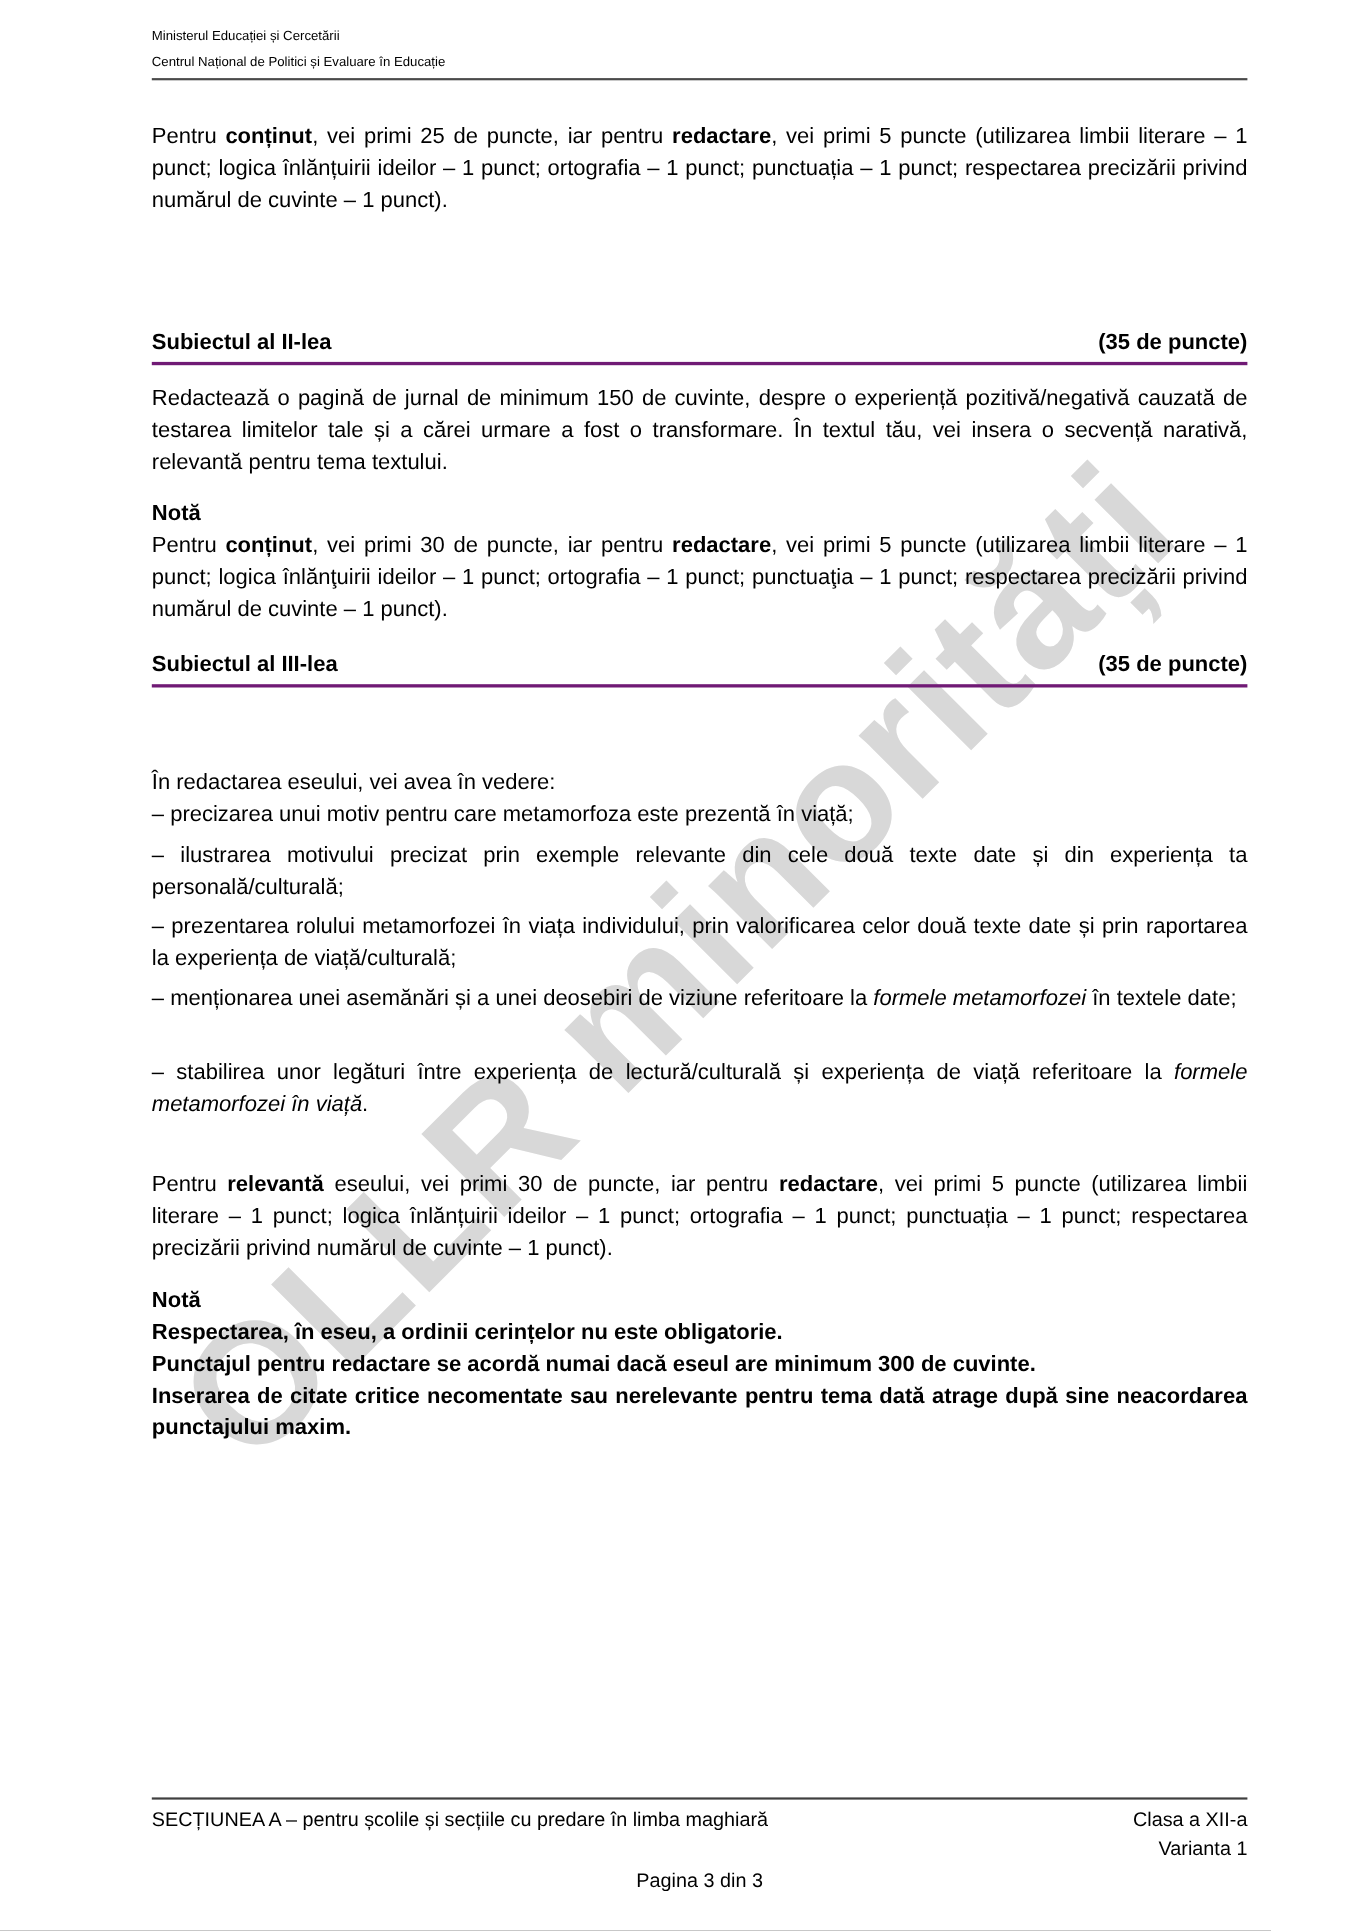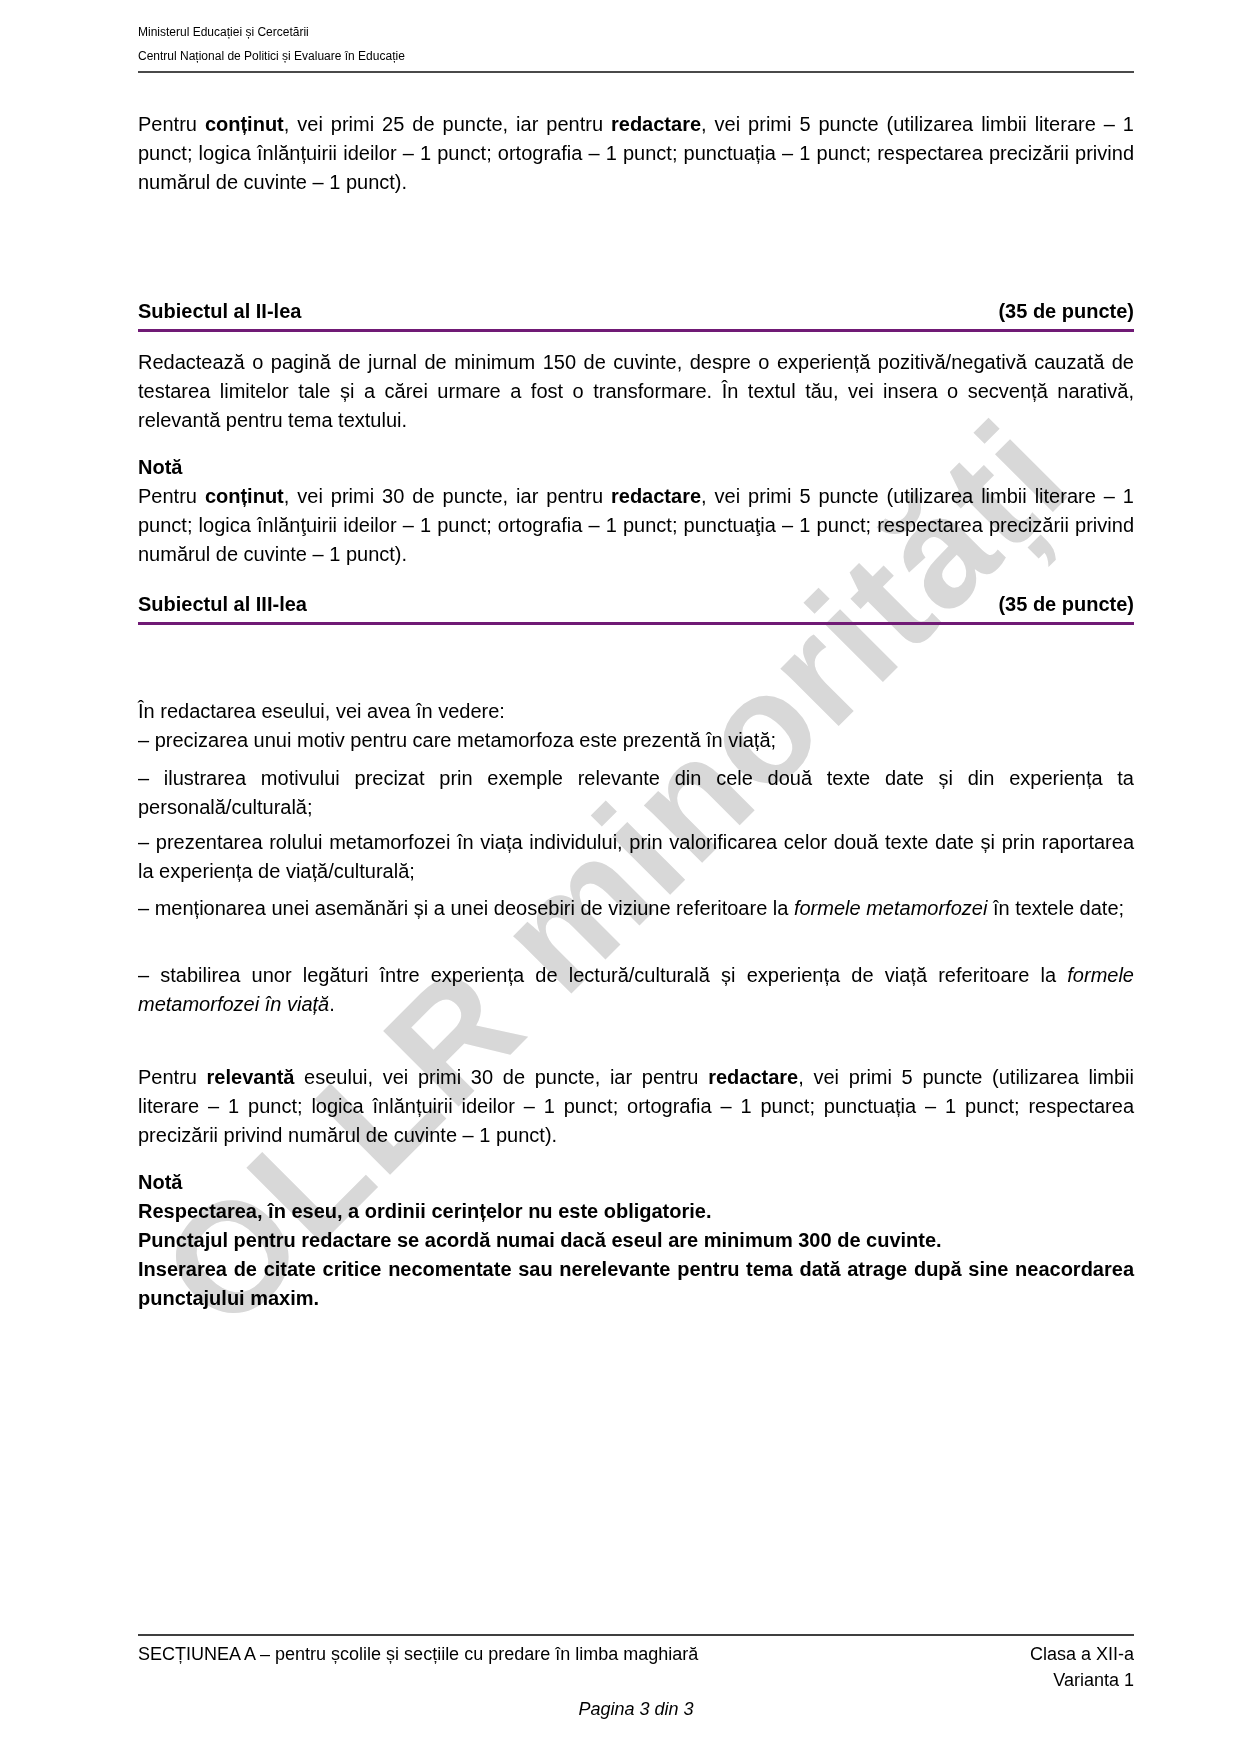--- a/index.html
+++ b/index.html
@@ -43,21 +43,21 @@
     display:flex;justify-content:space-between;align-items:flex-end;
     font-weight:bold;border-bottom:3px solid #701a75;padding-bottom:3px;
   }
   .footer{
     position:absolute;top:1634px;left:138px;width:996px;
     border-top:2px solid #3f3f3f;padding-top:5px;
     font-size:18px;line-height:26px;z-index:1;
   }
   .frow2{display:flex;justify-content:space-between;}
   .fright{text-align:right;}
-  .fcenter{text-align:center;margin-top:3px;font-style:italic;}
+  .fcenter{text-align:center;margin-top:3px;}
 </style>
 </head>
 <body>
 
 <div class="page">
 
   <div class="wm">OLLR minorități</div>
 
   <div class="header">
     <div>Ministerul Educației și Cercetării</div>

